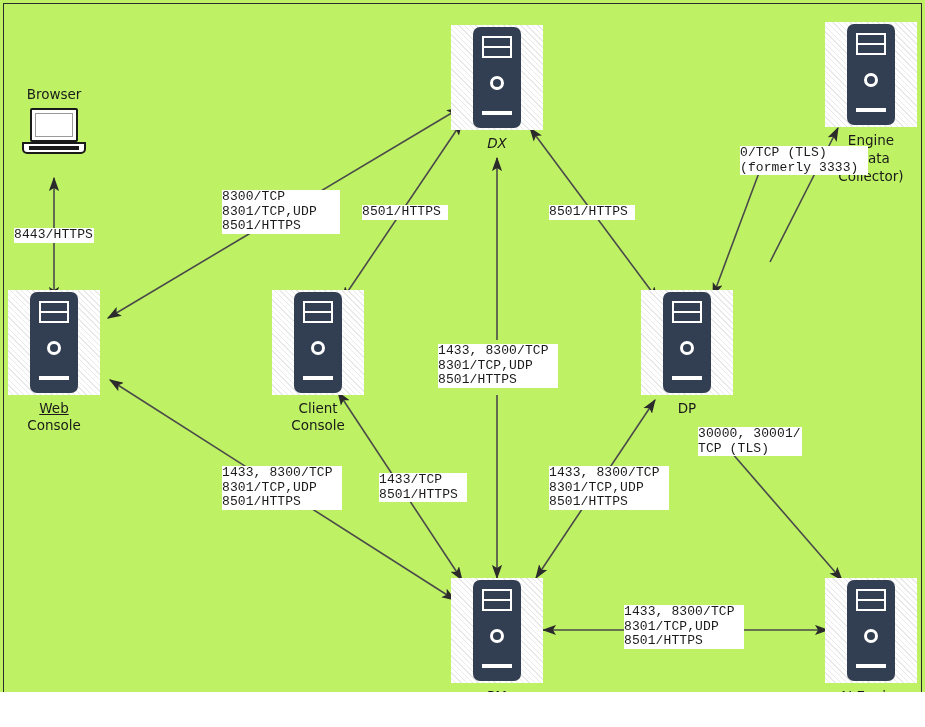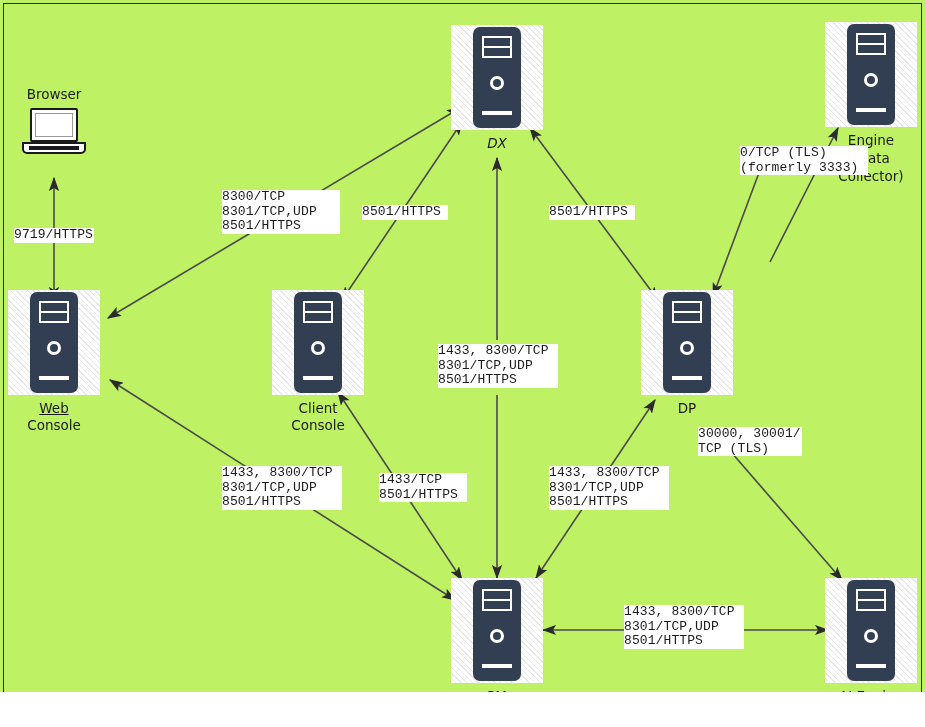--- a/index.html
+++ b/index.html
@@ -307,21 +307,21 @@
         <div class="bay" style="left:9px; top:9px; width:30px; height:22px;">
           <div class="divider"></div>
         </div>
         <div class="knob" style="left:17px; top:49px; width:14px; height:14px;"></div>
         <div class="footbar" style="left:9px; top:84px; width:30px; height:3.5px;"></div>
       </div>
     </div>
     <div class="node-label" style="top:110px;">AI Engine</div>
   </div>
 
-  <div class="edge-label" style="left:14px; top:228px; width:80px;">9719/HTTPS</div>
+  <div class="edge-label" style="left:14px; top:228px; width:80px;">8443/HTTPS</div>
 
   <div class="edge-label" style="left:222px; top:190px; width:118px;">8300/TCP
 8301/TCP,UDP
 8501/HTTPS</div>
 
   <div class="edge-label" style="left:362px; top:205px; width:86px;">8501/HTTPS</div>
 
   <div class="edge-label" style="left:549px; top:205px; width:86px;">8501/HTTPS</div>
 
   <div class="edge-label" style="left:438px; top:344px; width:120px;">1433, 8300/TCP

